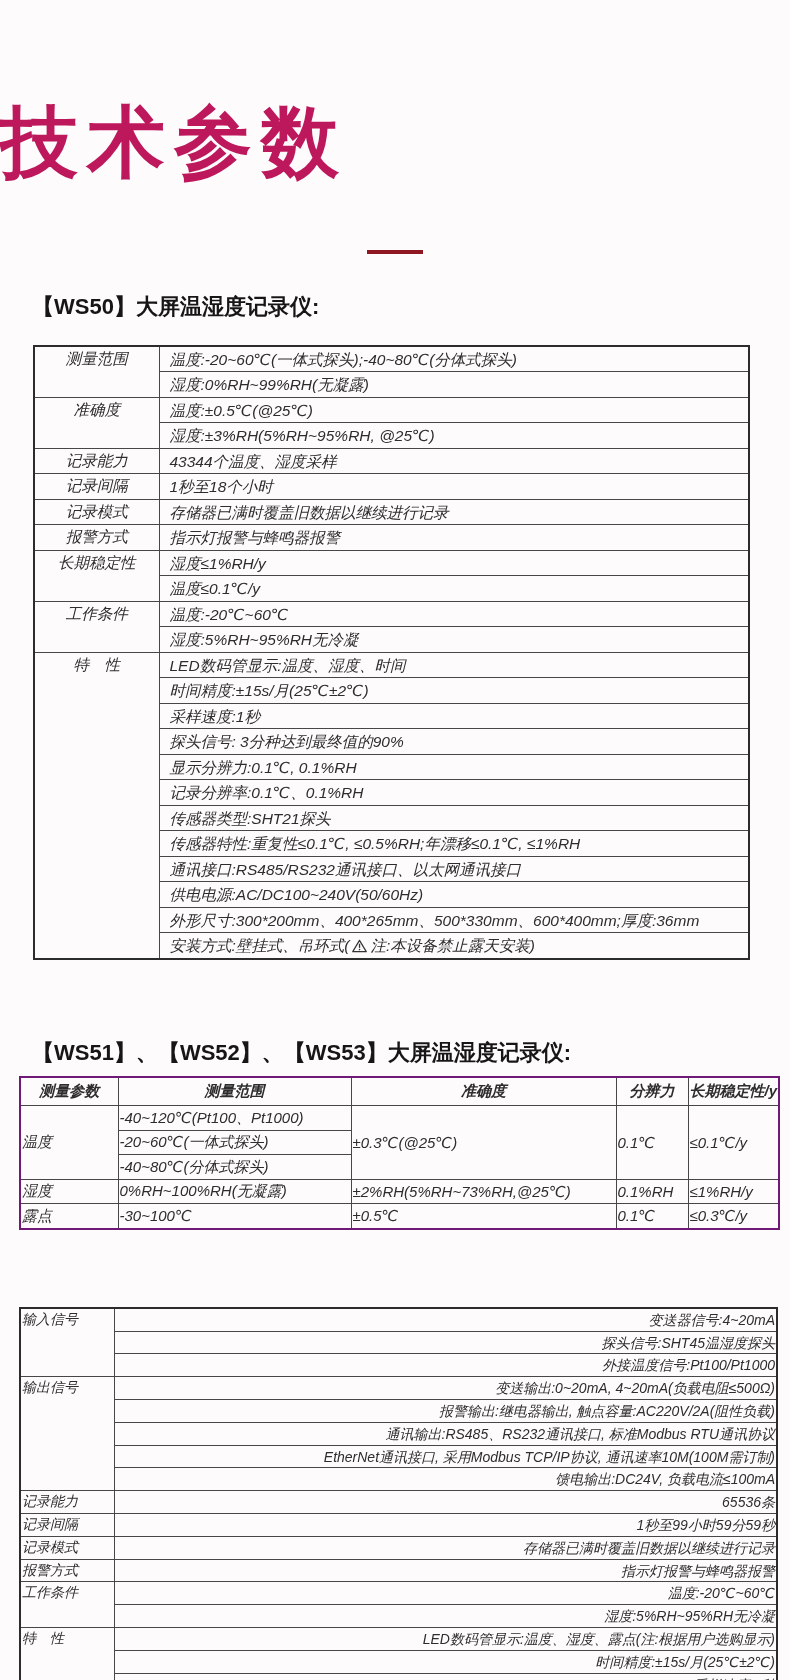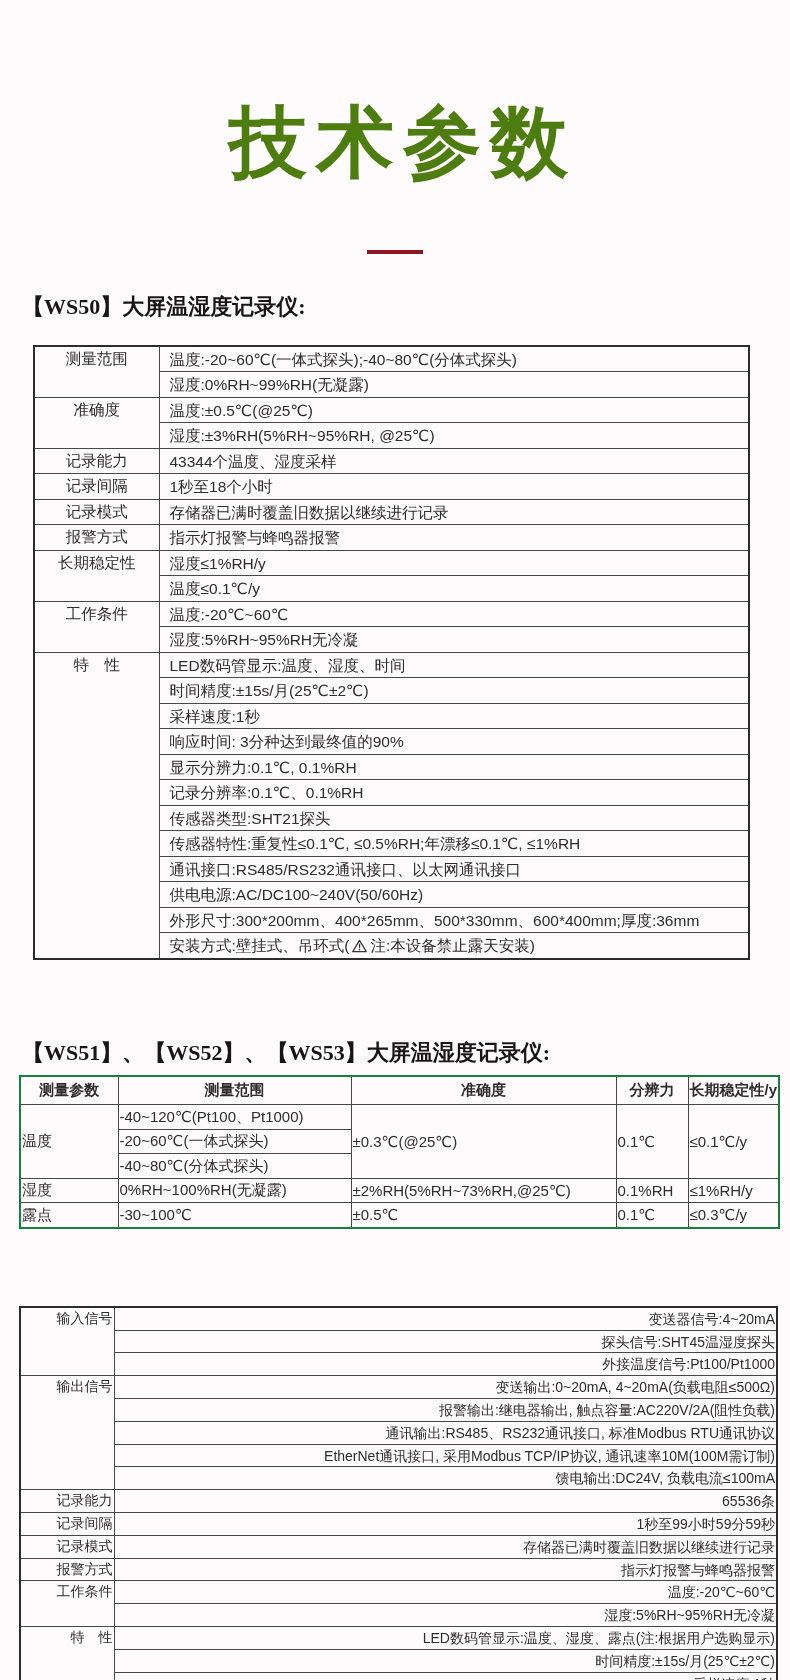--- a/index.html
+++ b/index.html
@@ -7,77 +7,75 @@
     width:790px;height:1680px;
     background:#fefbfc;
     font-family:"Liberation Sans","DejaVu Sans",sans-serif;
     color:#2b2b2b;
     overflow:hidden;
   }
   .page{width:790px;height:1680px;position:relative;}
 
   .title{
     margin:96px 0 0 0;
-    text-align:center;
     font-size:78px;
     line-height:1.2;
     font-weight:900;
-    color:#4d7c0f;
+    color:#be185d;
     letter-spacing:9px;
-    padding-left:16px;
   }
   .divider{
     width:56px;height:4px;
     background:#8e1722;
     margin:60px auto 0 auto;
   }
   h2.sec{
-    margin:0;
+    margin:10px;
     padding-left:22px;
     font-size:22px;
     line-height:1.2;
     font-weight:700;
     color:#161616;
-    font-family:Liberation Serif, serif;
   }
   #ws50-heading{margin-top:40px;}
   #ws51-heading{margin-top:80px;}
 
   table{
     border-collapse:collapse;
     table-layout:fixed;
     background:transparent;
+    font-style:italic;
   }
   td,th{
     border:1px solid #474747;
     font-weight:400;
     color:#2d2d2d;
     overflow:hidden;
     white-space:nowrap;
   }
 
   
   .t1{margin:25px 0 0 33px;width:717px;border:2px solid #2c2c2c;}
   .t1 td{height:22.5px;font-size:15.5px;line-height:21px;}
   .t1 .lbl{
     width:125px;text-align:center;vertical-align:top;
     padding-top:1px;
   }
   .t1 .val{padding-left:10px;text-align:left;}
 
   
-  .t2{margin:9px 0 0 19px;width:759px;border:2px solid #15803d;}
+  .t2{margin:9px 0 0 19px;width:759px;border:2px solid #701a75;}
   .t2 th{height:25px;font-size:15px;font-weight:600;text-align:center;}
   .t2 td{height:21.5px;font-size:15px;text-align:left;vertical-align:middle;}
 
   
   .t3{margin:77px 0 0 19px;width:759px;border:2px solid #2c2c2c;}
   .t3 td{height:19.8px;font-size:14px;line-height:18px;}
   .t3 .lbl{
-    width:94px;text-align:right;vertical-align:top;
+    width:94px;text-align:left;vertical-align:top;
     padding-top:1px;
   }
   .t3 .val{padding-left:10px;text-align:right;}
   .t3 .indent{padding-left:120px;}
 
   .warn-icon{
     display:inline-block;
     width:15px;height:14px;
     margin:0 3px;
     vertical-align:-2px;
@@ -147,21 +145,21 @@
           <td class="lbl" rowspan="12">特　性</td>
           <td class="val">LED数码管显示:温度、湿度、时间</td>
         </tr>
       <tr>
           <td class="val">时间精度:±15s/月(25℃±2℃)</td>
         </tr>
       <tr>
           <td class="val">采样速度:1秒</td>
         </tr>
       <tr>
-          <td class="val">响应时间: 3分种达到最终值的90%</td>
+          <td class="val">探头信号: 3分种达到最终值的90%</td>
         </tr>
       <tr>
           <td class="val">显示分辨力:0.1℃, 0.1%RH</td>
         </tr>
       <tr>
           <td class="val">记录分辨率:0.1℃、0.1%RH</td>
         </tr>
       <tr>
           <td class="val">传感器类型:SHT21探头</td>
         </tr>

